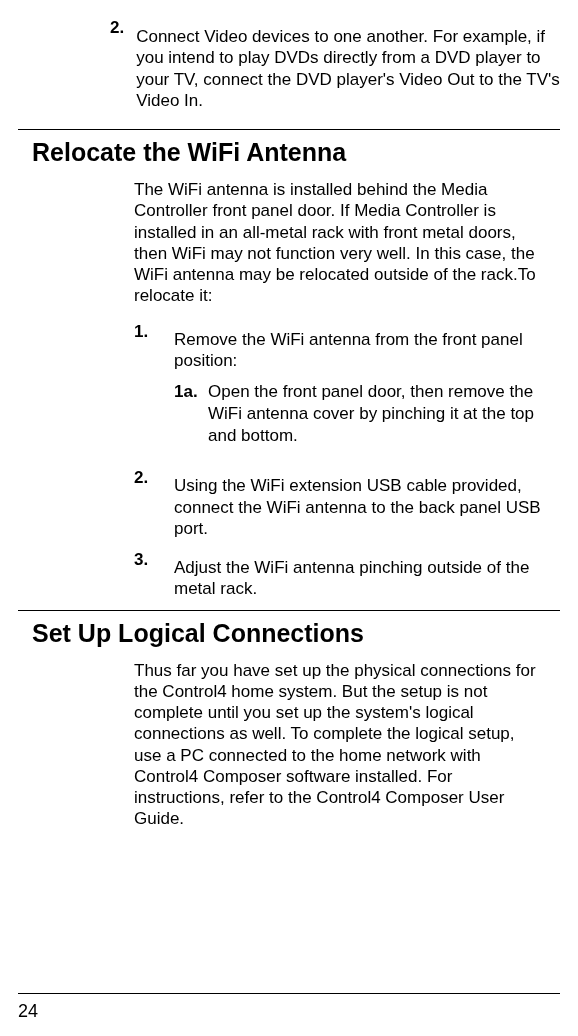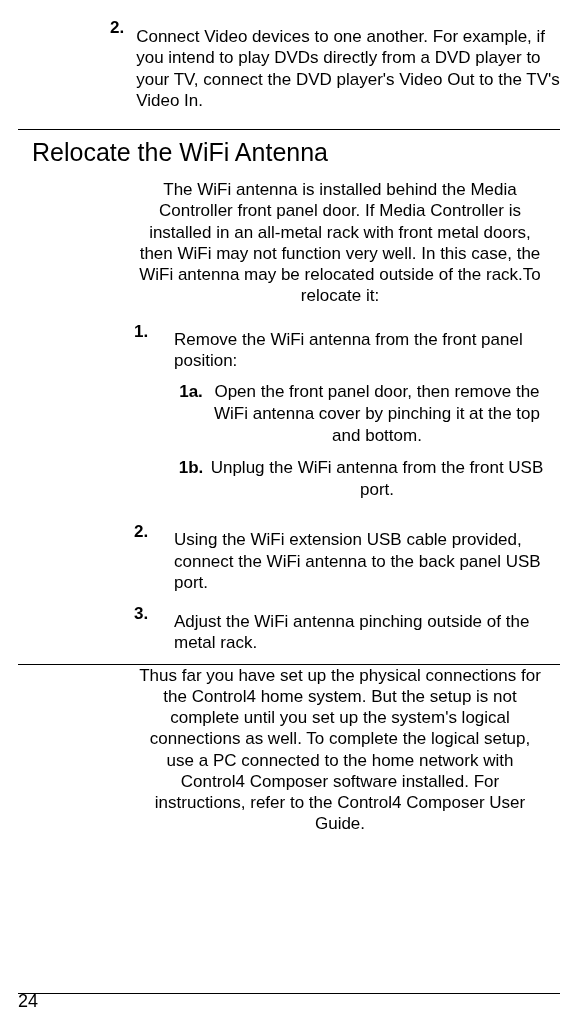--- a/index.html
+++ b/index.html
@@ -42,74 +42,71 @@
   .top-list {
     margin-left: 92px;
   }
   .section-rule {
     border: none;
     border-top: 1px solid #000;
     margin: 0;
   }
   .section-heading {
     font-size: 25px;
-    font-weight: normal;
+    font-weight: bold;
     margin: 8px 0 12px 14px;
     font-family: Arial, Helvetica, sans-serif;
   }
   .section-body {
     margin-left: 116px;
     margin-right: 14px;
     font-size: 17px;
     line-height: 1.25;
   }
   .para {
     margin-bottom: 14px;
-    text-align: center;
   }
   .ol-main .numbered-item {
     margin-bottom: 10px;
   }
   .ol-main .num-col {
     width: 28px;
   }
   .sublist {
     margin-top: 10px;
   }
   .sub-item {
     display: flex;
     margin-bottom: 10px;
     font-size: 17px;
     line-height: 1.3;
   }
   .sub-num {
     flex: 0 0 auto;
     font-weight: bold;
     width: 34px;
-    text-align: center;
   }
   .sub-text {
     flex: 1 1 auto;
-    text-align: center;
   }
   .footer-rule-wrap {
     position: absolute;
     left: 18px;
     right: 18px;
     bottom: 42px;
   }
   .footer-rule {
     border: none;
     border-top: 1px solid #000;
     margin: 0;
   }
   .page-number {
     position: absolute;
     left: 18px;
-    bottom: 24px;
+    bottom: 14px;
     font-size: 18px;
   }
 </style>
 </head>
 <body>
 
 <div class="page">
 
   <div class="content">
 
@@ -129,41 +126,38 @@
 
         <div class="numbered-item">
           <div class="num-col">1.</div>
           <div class="text-col">
             <span>Remove the WiFi antenna from the front panel position:</span>
             <div class="sublist">
               <div class="sub-item">
                 <div class="sub-num">1a.</div>
                 <div class="sub-text">Open the front panel door, then remove the WiFi antenna cover by pinching it at the top and bottom.</div>
               </div>
-              <div class="sub-item">
-                <div class="sub-num">1b.</div>
-                <div class="sub-text">Unplug the WiFi antenna from the front USB port.</div>
-              </div>
             </div>
           </div>
         </div>
 
         <div class="numbered-item">
           <div class="num-col">2.</div>
           <div class="text-col">Using the WiFi extension USB cable provided, connect the WiFi antenna to the back panel USB port.</div>
         </div>
 
         <div class="numbered-item">
           <div class="num-col">3.</div>
           <div class="text-col">Adjust the WiFi antenna pinching outside of the metal rack.</div>
         </div>
       </div>
     </div>
 
     <hr class="section-rule" style="margin-top:10px;">
+    <h2 class="section-heading">Set Up Logical Connections</h2>
     <div class="section-body">
       <div class="para">Thus far you have set up the physical connections for the Control4 home system. But the setup is not complete until you set up the system's logical connections as well. To complete the logical setup, use a PC connected to the home network with Control4 Composer software installed. For instructions, refer to the Control4 Composer User Guide.</div>
     </div>
 
   </div>
 
   <div class="footer-rule-wrap">
     <hr class="footer-rule">
   </div>
   <div class="page-number">24</div>

